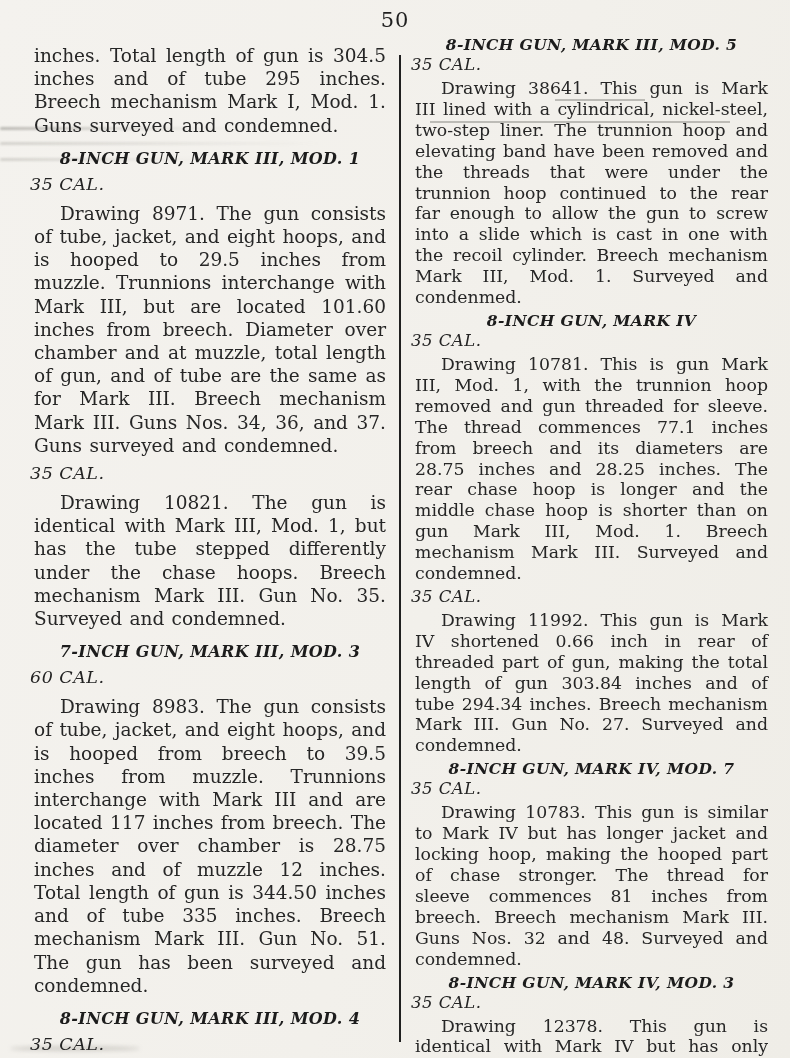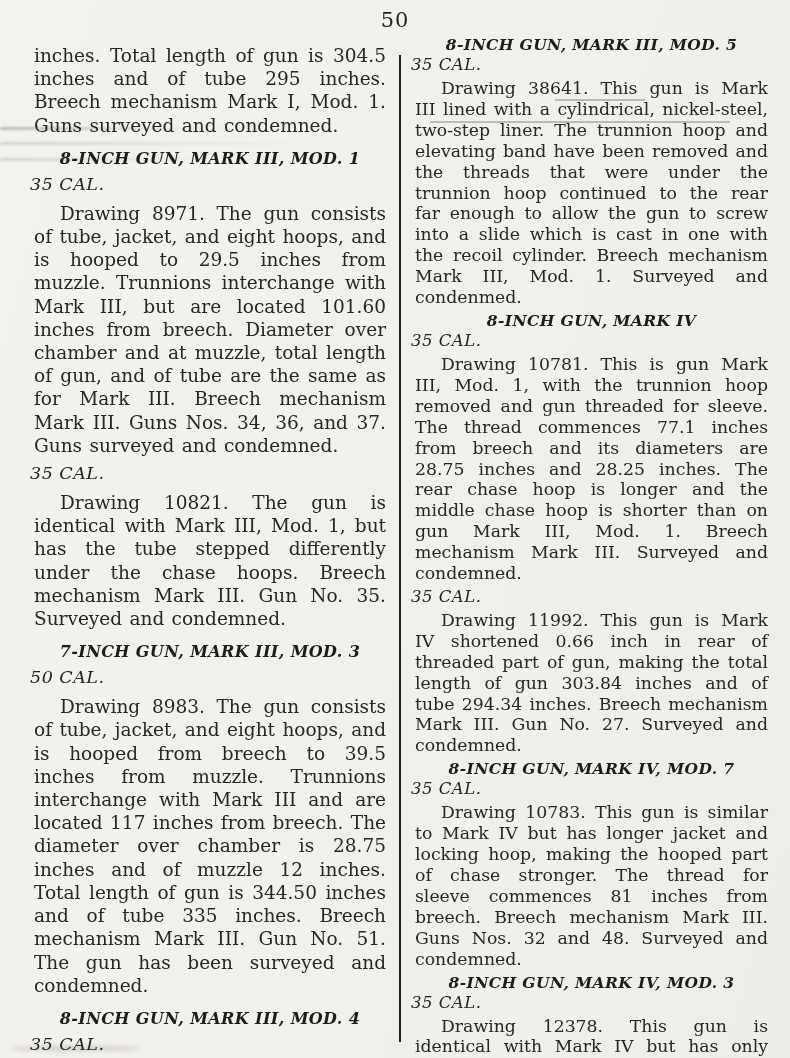--- a/index.html
+++ b/index.html
@@ -118,21 +118,21 @@
       <p class="body">Drawing 8971.  The gun consists of tube, jacket, and eight hoops, and is hooped to 29.5 inches from muzzle.  Trunnions interchange with Mark III, but are located 101.60 inches from breech.  Diameter over chamber and at muzzle, total length of gun, and of tube are the same as for Mark III.  Breech mechanism Mark III.  Guns Nos. 34, 36, and 37.  Guns surveyed and condemned.</p>
     </div>
 
     <div>
       <p class="caliber">35 CAL.</p>
       <p class="body">Drawing 10821.  The gun is identical with Mark III, Mod. 1, but has the tube stepped differently under the chase hoops.  Breech mechanism Mark III.  Gun No. 35.  Surveyed and condemned.</p>
     </div>
 
     <div>
       <p class="heading">7-INCH GUN, MARK III, MOD. 3</p>
-      <p class="caliber">50 CAL.</p>
+      <p class="caliber">60 CAL.</p>
       <p class="body">Drawing 8983.  The gun consists of tube, jacket, and eight hoops, and is hooped from breech to 39.5 inches from muzzle.  Trunnions interchange with Mark III and are located 117 inches from breech.  The diameter over chamber is 28.75 inches and of muzzle 12 inches.  Total length of gun is 344.50 inches and of tube 335 inches.  Breech mechanism Mark III.  Gun No. 51.  The gun has been surveyed and condemned.</p>
     </div>
 
     <div>
       <p class="heading">8-INCH GUN, MARK III, MOD. 4</p>
       <p class="caliber">35 CAL.</p>
 
     </div>
   </div>
 

